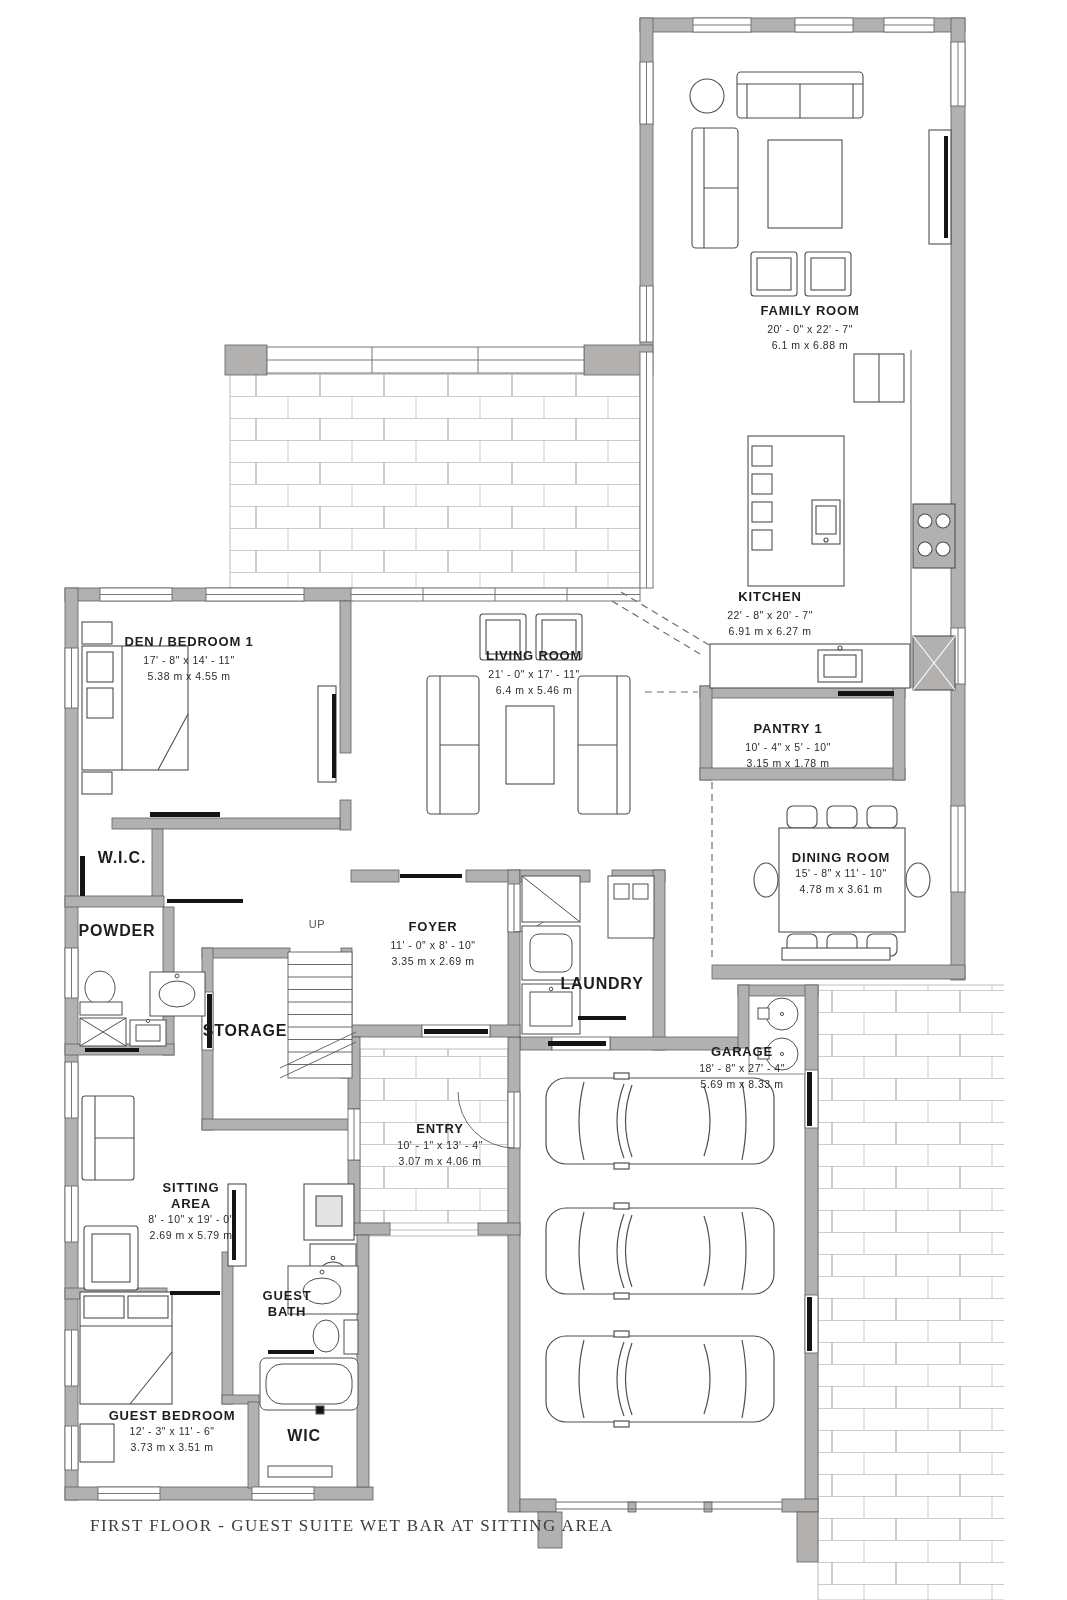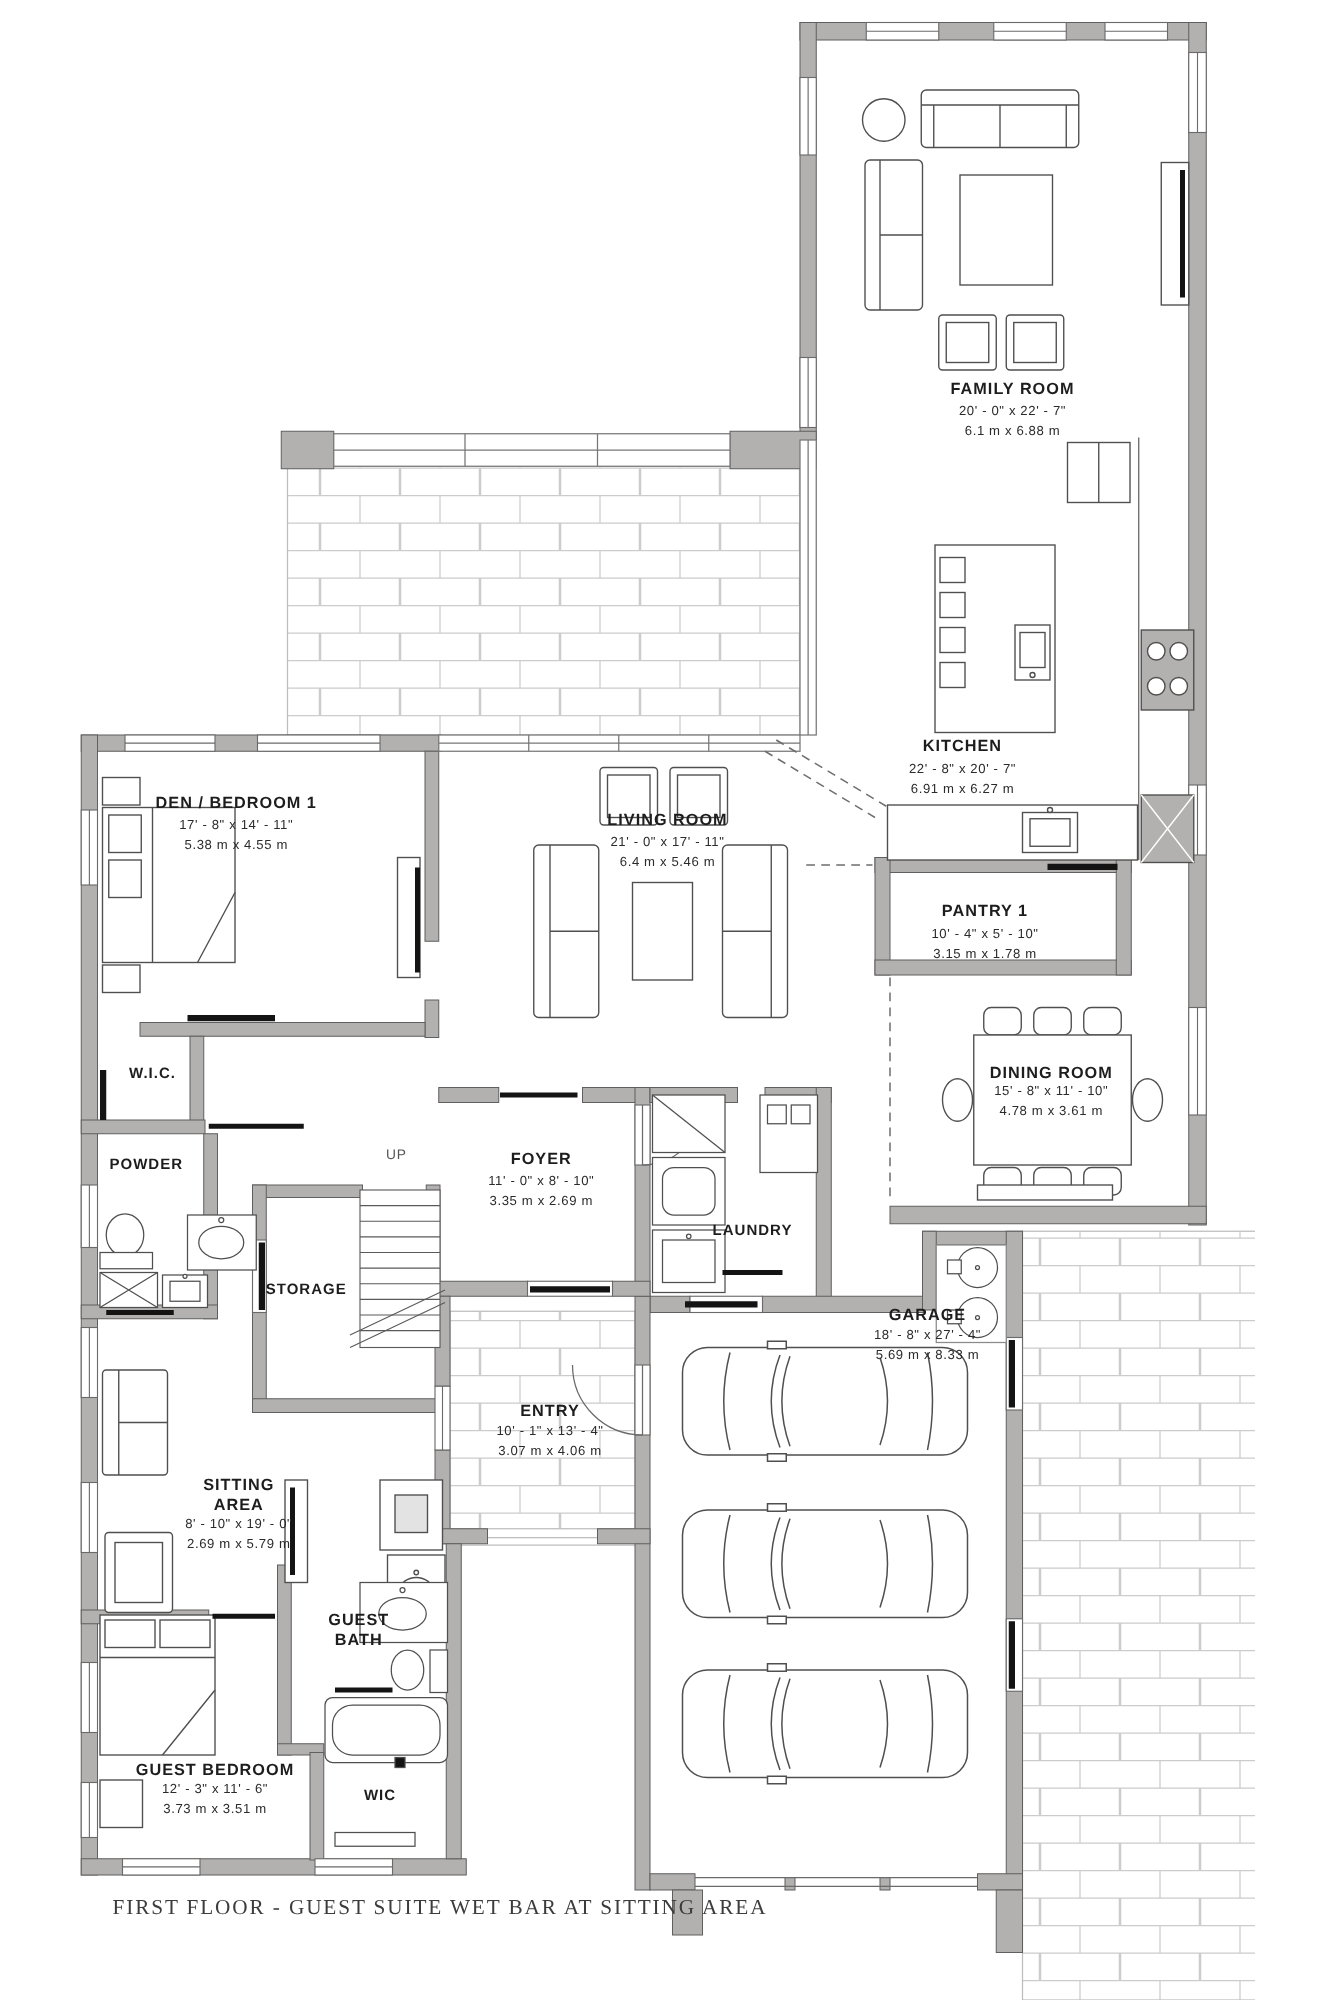--- a/index.html
+++ b/index.html
@@ -1,21 +1,21 @@
 <!DOCTYPE html>
 <html><head>
 <meta charset="utf-8">
 <style>
   html,body{margin:0;padding:0;background:#ffffff;}
   #plan{position:relative;width:1004px;height:1600px;background:#fff;overflow:hidden;
         font-family:"Liberation Sans",sans-serif;}
   #plan svg{position:absolute;left:0;top:0;}
   .lbl{position:absolute;transform:translateX(-50%);text-align:center;color:#1d1d1d;z-index:5;}
   .rname{font-size:13px;font-weight:bold;letter-spacing:.8px;line-height:16px;white-space:nowrap;}
-  .rname.sm{font-size:12px;}
+  .rname.sm{font-size:16px;}
   .rname.wrap{white-space:normal;}
   .rdim{font-size:10.5px;letter-spacing:.5px;color:#2b2b2b;margin-top:4px;white-space:nowrap;}
   .up{font-size:11px;color:#555;font-weight:normal;letter-spacing:.5px;}
   #sheet-title{position:absolute;left:90px;top:1516px;font-family:"Liberation Serif",serif;
         font-size:17px;letter-spacing:1.5px;color:#3c3c3c;z-index:5;white-space:nowrap;}
 </style>
 </head>
 <body>
 
 <div id="plan">

